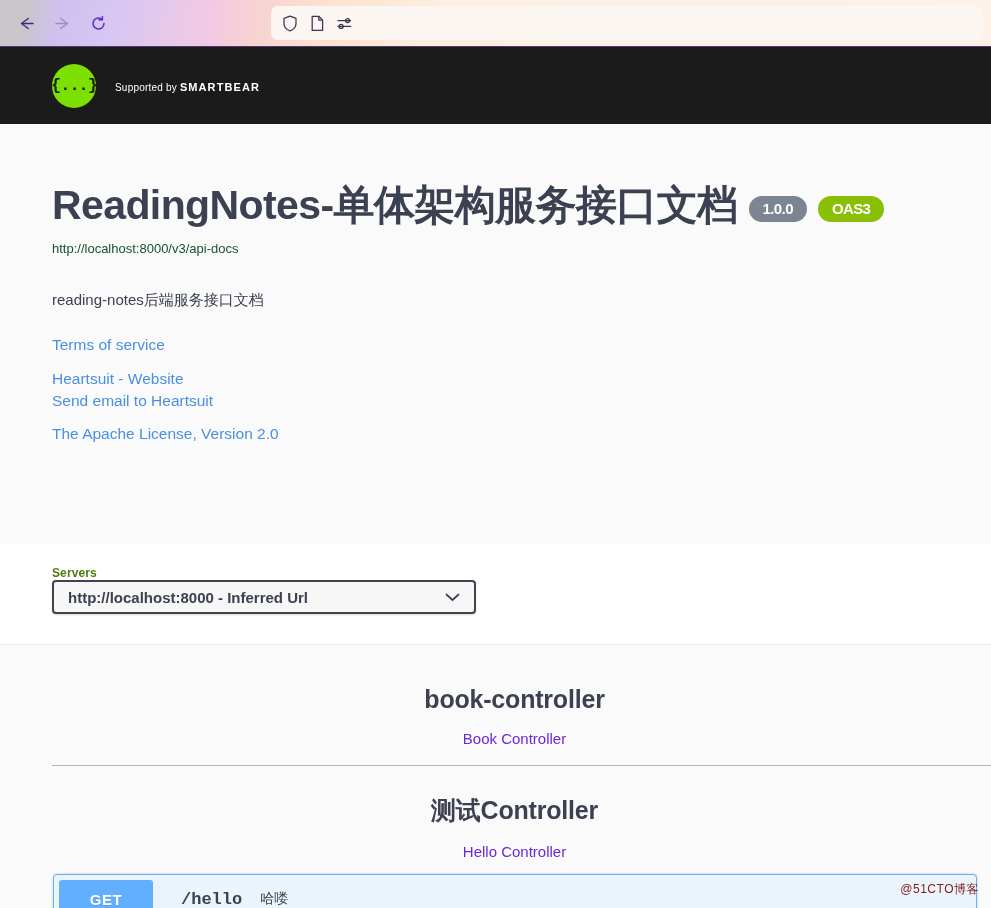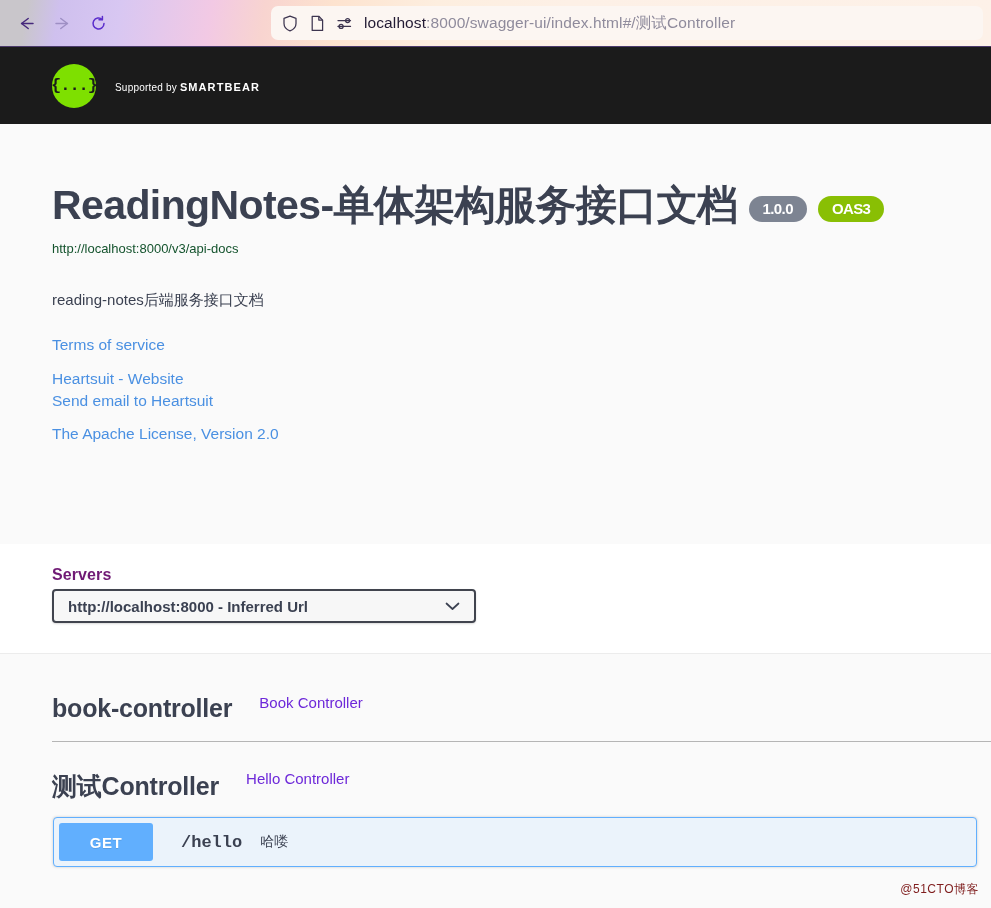--- a/index.html
+++ b/index.html
@@ -155,24 +155,23 @@
   }
   .info-links .spaced { margin-top: 12px; }
 
   
   .servers-block {
     background: #ffffff;
     padding: 22px 52px 30px 52px;
     border-bottom: 1px solid #ececec;
   }
   .servers-label {
-    font-size: 16px;
-    font-weight: 700;
-    color: #701a75;
-    margin-bottom: 5px;
+    font-size: 12px;
+    font-weight: 700;
+    color: #4d7c0f;
     letter-spacing: 0.1px;
   }
   .servers-select {
     position: relative;
     width: 424px;
     height: 34px;
     border: 2px solid #41444e;
     border-radius: 4px;
     background: #f7f7f7;
     display: flex;
@@ -194,23 +193,24 @@
 
   
   .tags-area {
     background: #fafafa;
     padding: 0 0 0 0;
     height: 270px;
   }
   .tag-section { padding: 0 14px 0 52px; }
   .tag-header {
     display: flex;
-    align-items: flex-start;
-    gap: 27px;
+    align-items: center;
+    gap: 16px;
     padding: 40px 0 18px 0;
+    flex-direction: column;
   }
   .tag-name {
     font-size: 25px;
     font-weight: 700;
     color: #3b4151;
     letter-spacing: -0.2px;
   }
   .tag-desc {
     font-size: 15px;
     color: #6d28d9;
@@ -317,21 +317,20 @@
         </svg>
       </span>
       <span class="ubicon">
         <svg width="17" height="15" viewBox="0 0 17 15">
           <line x1="2" y1="4.6" x2="14.5" y2="4.6" stroke="#3d3550" stroke-width="1.3" stroke-linecap="round"></line>
           <line x1="2" y1="10.4" x2="14.5" y2="10.4" stroke="#3d3550" stroke-width="1.3" stroke-linecap="round"></line>
           <circle cx="11.6" cy="4.6" r="2" fill="none" stroke="#3d3550" stroke-width="1.3"></circle>
           <circle cx="5.1" cy="10.4" r="2" fill="none" stroke="#3d3550" stroke-width="1.3"></circle>
         </svg>
       </span>
-      <span class="url-text"><span class="host">localhost</span><span>:8000/swagger-ui/index.html#/测试Controller</span></span>
     </div>
   </div>
 
   <div class="swagger-topbar">
     <div class="logo-wrap">
       <div class="logo-circle">
         <span class="logo-glyph">{...}</span>
       </div>
       <div class="logo-text">
         <span class="logo-sub"><span>Supported by</span> <span class="bold">SMARTBEAR</span></span>

